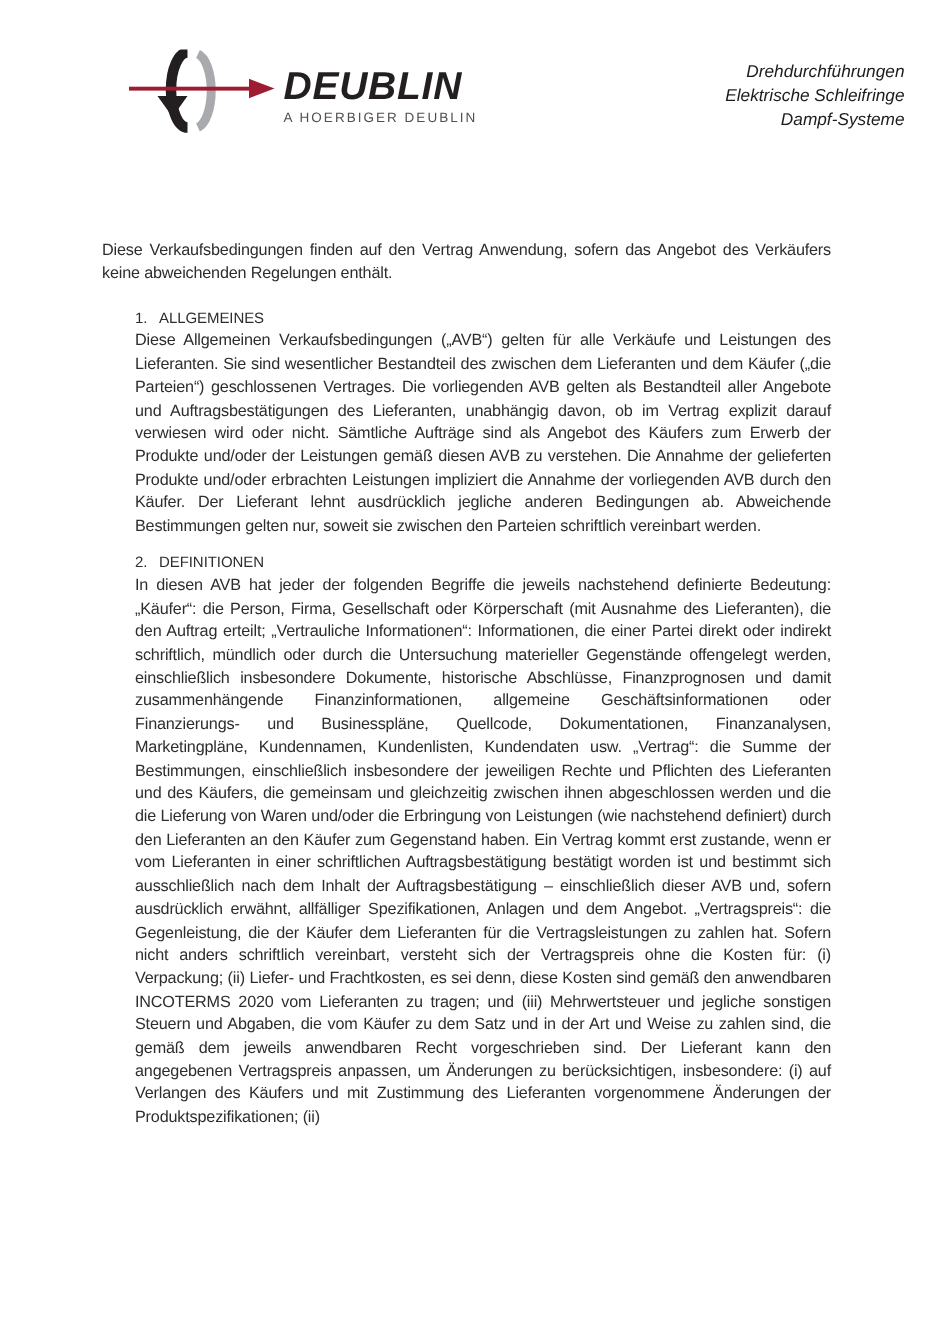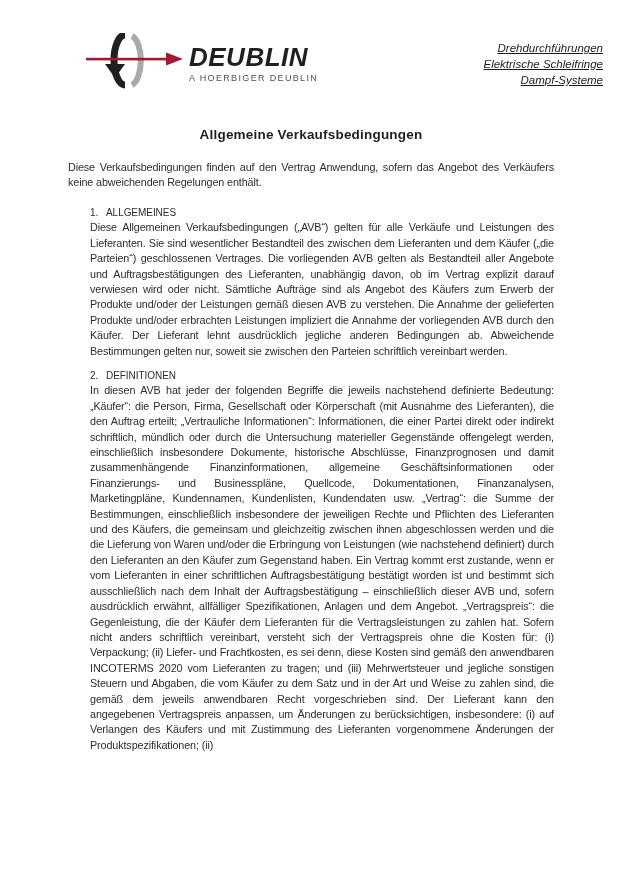--- a/index.html
+++ b/index.html
@@ -43,21 +43,20 @@
   }
   .header-right {
     position: absolute;
     top: 40px;
     right: 30px;
     text-align: right;
     font-style: italic;
     font-size: 11.5px;
     line-height: 16px;
     color: #1c1c1c;
-    text-decoration: underline;
   }
 
   
   .doc-title {
     position: absolute;
     top: 127px;
     left: 0;
     width: 100%;
     text-align: center;
     font-size: 13.5px;
@@ -124,21 +123,20 @@
       </div>
     </div>
 
     <div class="header-right">
       <div>Drehdurchführungen</div>
       <div>Elektrische Schleifringe</div>
       <div>Dampf-Systeme</div>
     </div>
   </div>
 
-  <div class="doc-title">Allgemeine Verkaufsbedingungen</div>
 
   <div class="intro body-text">Diese Verkaufsbedingungen finden auf den Vertrag Anwendung, sofern das Angebot des Verkäufers keine abweichenden Regelungen enthält.</div>
 
   <div class="section section-1">
     <div class="section-heading">
       <span class="section-number">1.</span><span>ALLGEMEINES</span>
     </div>
     <div class="section-body body-text">Diese Allgemeinen Verkaufsbedingungen („AVB“) gelten für alle Verkäufe und Leistungen des Lieferanten. Sie sind wesentlicher Bestandteil des zwischen dem Lieferanten und dem Käufer („die Parteien“) geschlossenen Vertrages. Die vorliegenden AVB gelten als Bestandteil aller Angebote und Auftragsbestätigungen des Lieferanten, unabhängig davon, ob im Vertrag explizit darauf verwiesen wird oder nicht. Sämtliche Aufträge sind als Angebot des Käufers zum Erwerb der Produkte und/oder der Leistungen gemäß diesen AVB zu verstehen. Die Annahme der gelieferten Produkte und/oder erbrachten Leistungen impliziert die Annahme der vorliegenden AVB durch den Käufer. Der Lieferant lehnt ausdrücklich jegliche anderen Bedingungen ab. Abweichende Bestimmungen gelten nur, soweit sie zwischen den Parteien schriftlich vereinbart werden.</div>
   </div>
 

